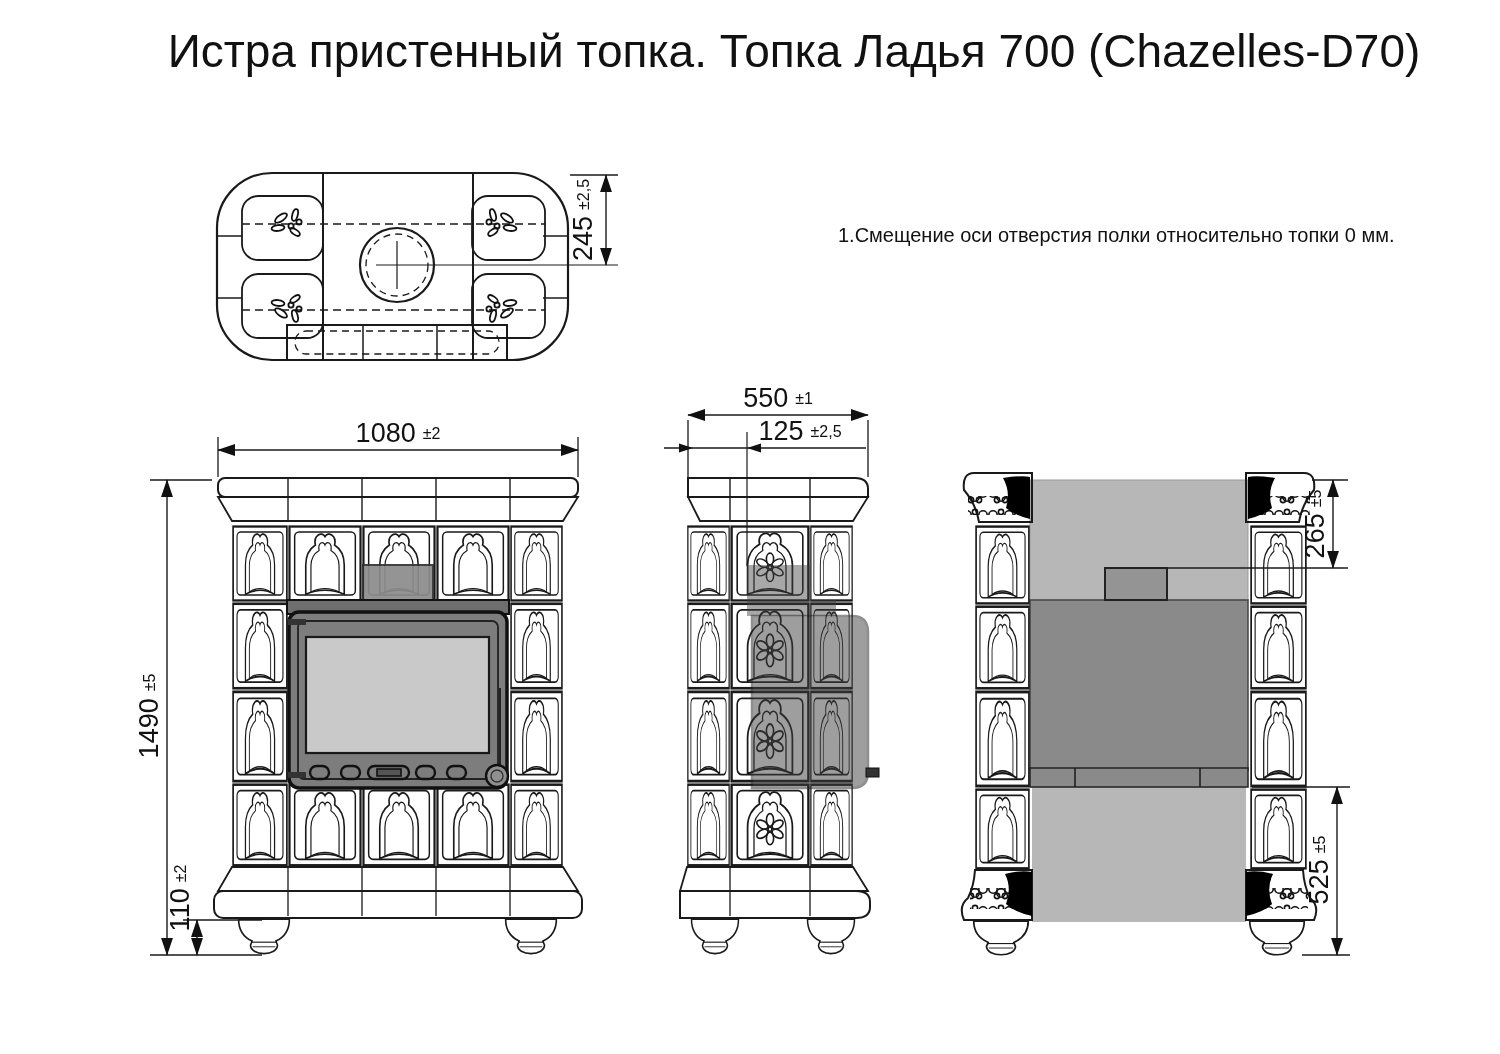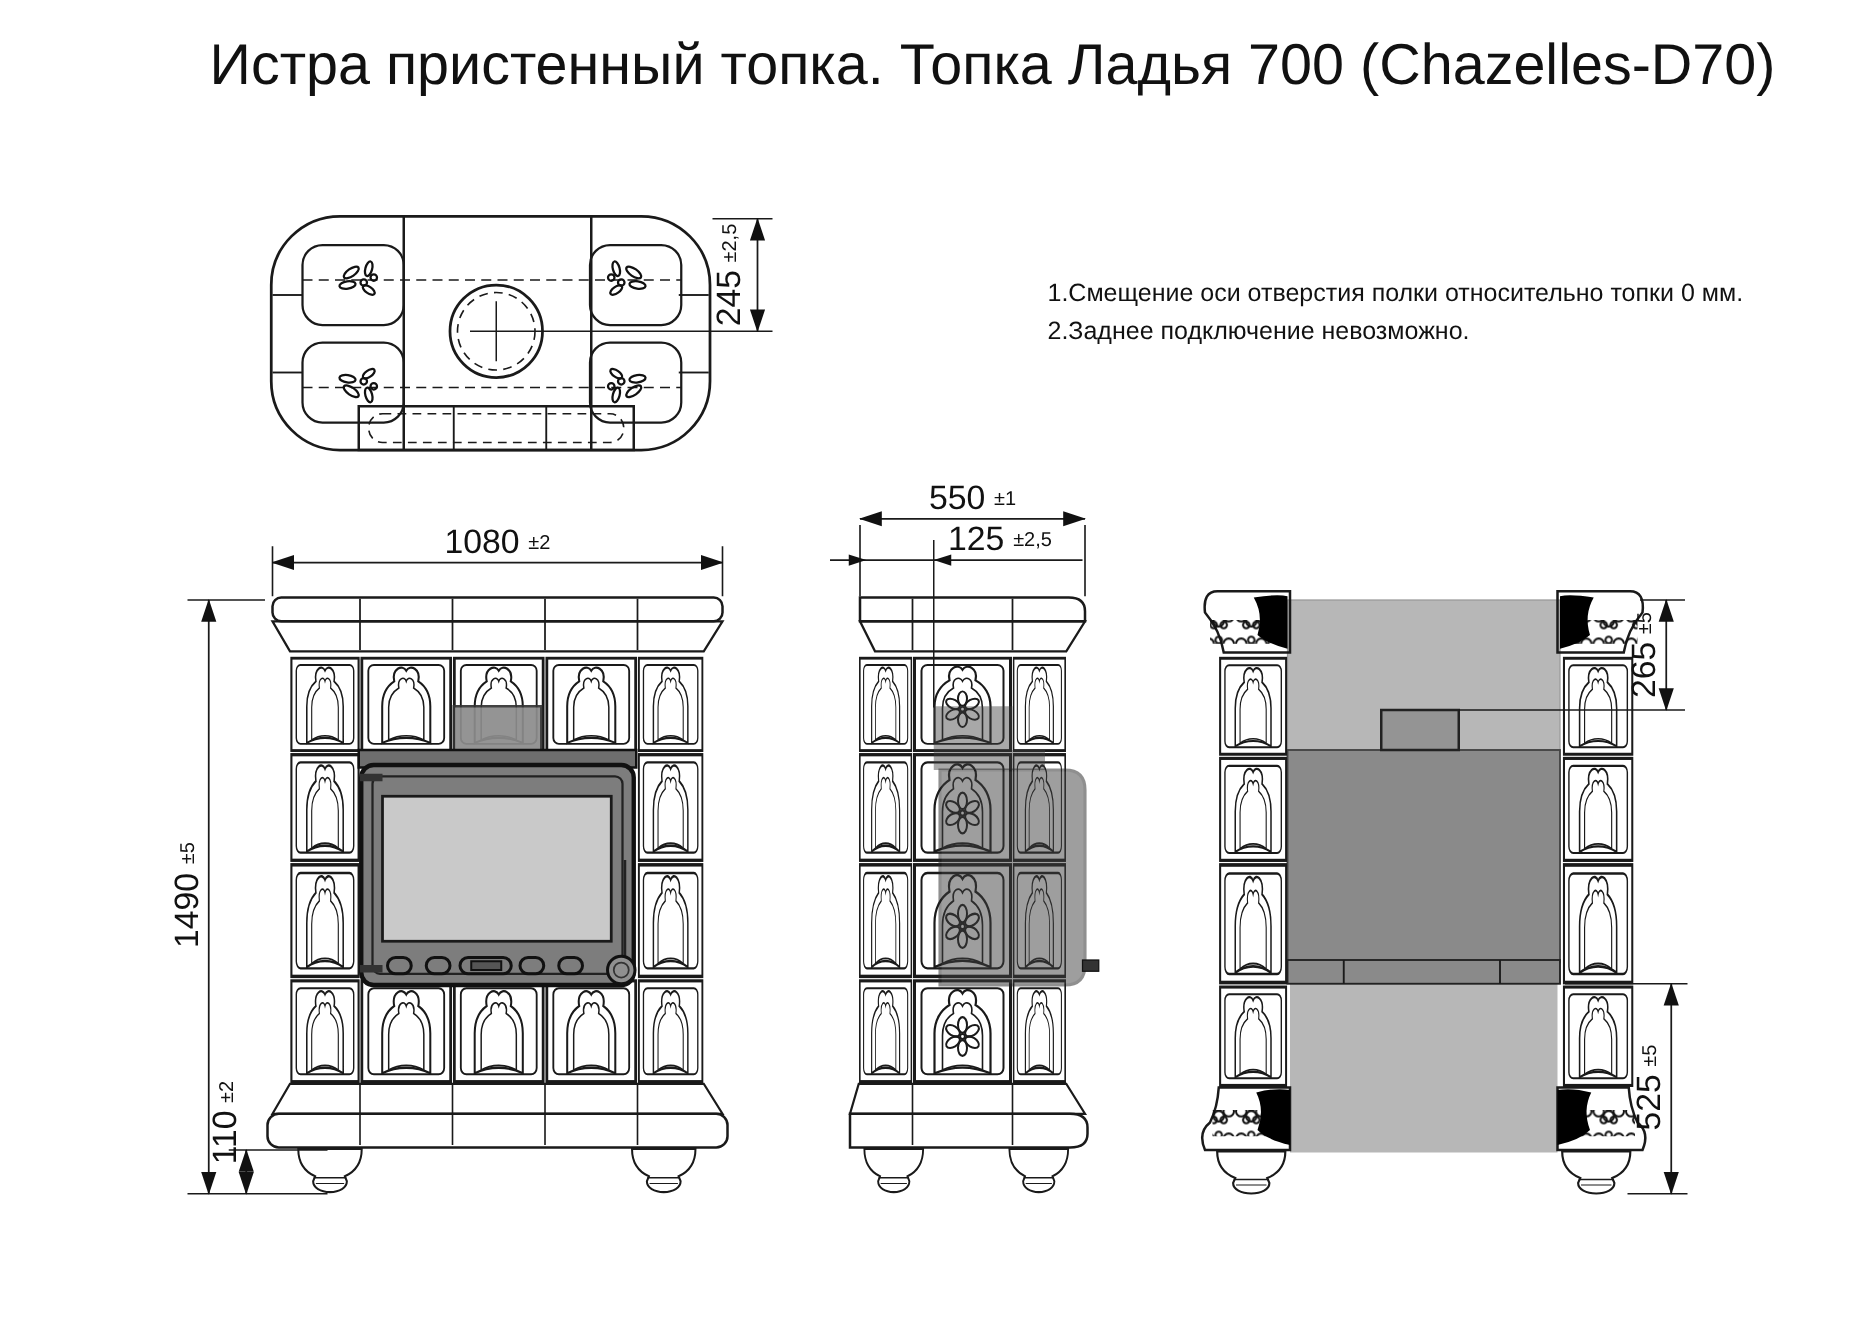--- a/index.html
+++ b/index.html
@@ -15,21 +15,20 @@
 </style>
 </head>
 <body>
 
 <div class="page">
 
   <div class="title">Истра пристенный топка. Топка Ладья 700 (Chazelles-D70)</div>
 
   <div class="notes">
     <div>1.Смещение оси отверстия полки относительно топки 0 мм.</div>
-    <div>2.Заднее подключение невозможно.</div>
   </div>
 
   <svg class="drawing" width="1500" height="1054" viewBox="0 0 1500 1054">
 
     <defs>
       <marker id="arr" viewBox="0 0 12 8" refX="11.5" refY="4" markerWidth="13" markerHeight="9" orient="auto-start-reverse">
         <path d="M0,0 L12,4 L0,8 Z" fill="#111"></path>
       </marker>
 
       <pattern id="floral" width="26" height="22" patternUnits="userSpaceOnUse">

